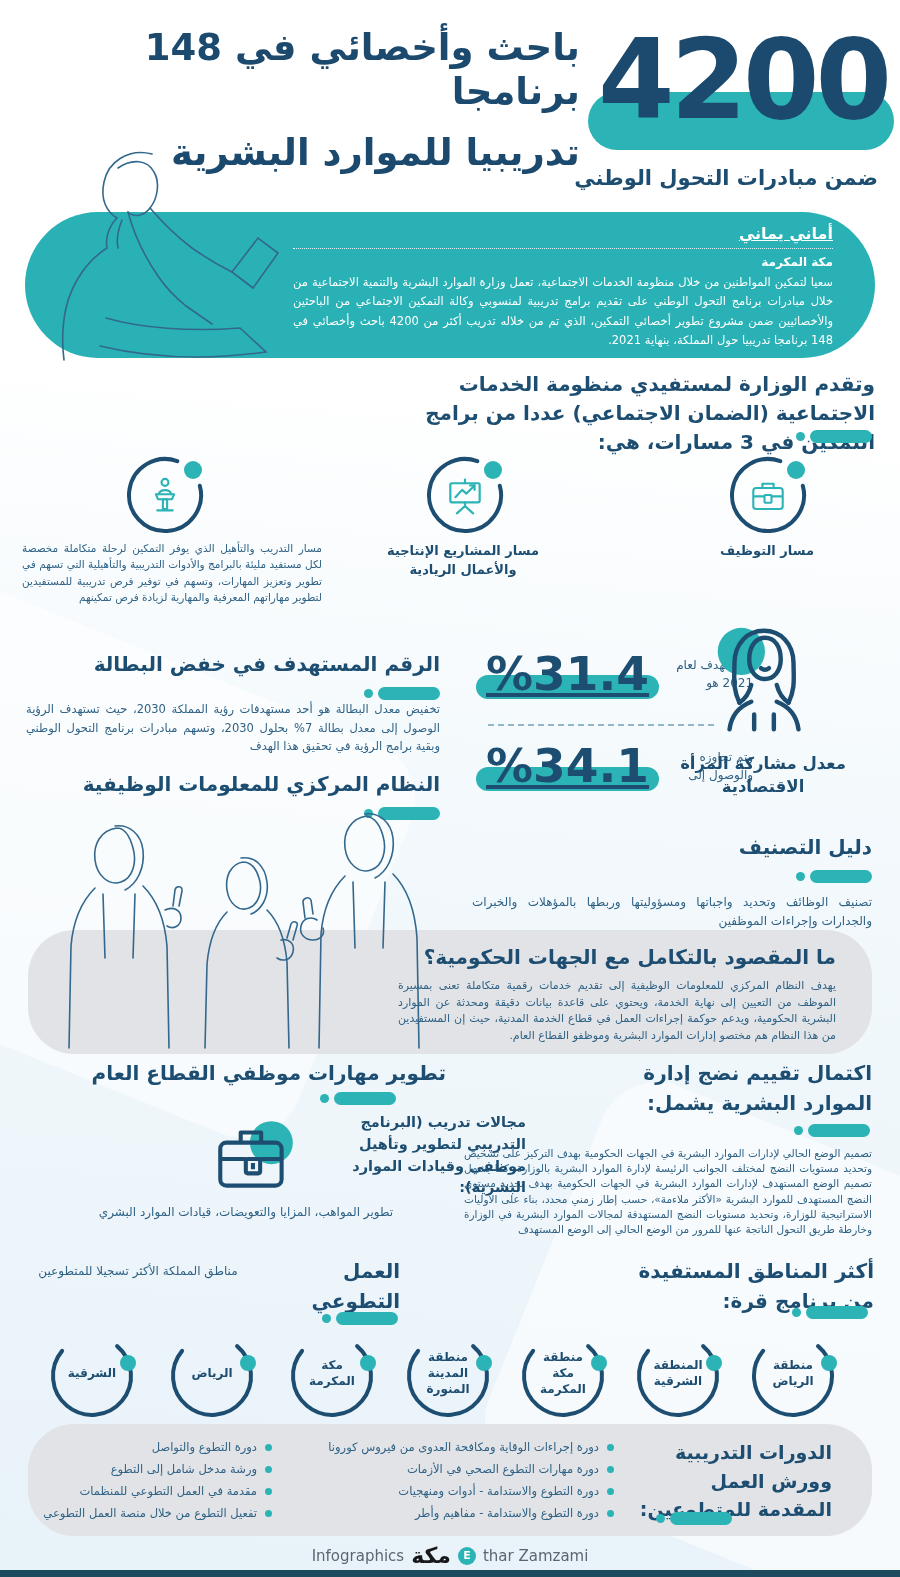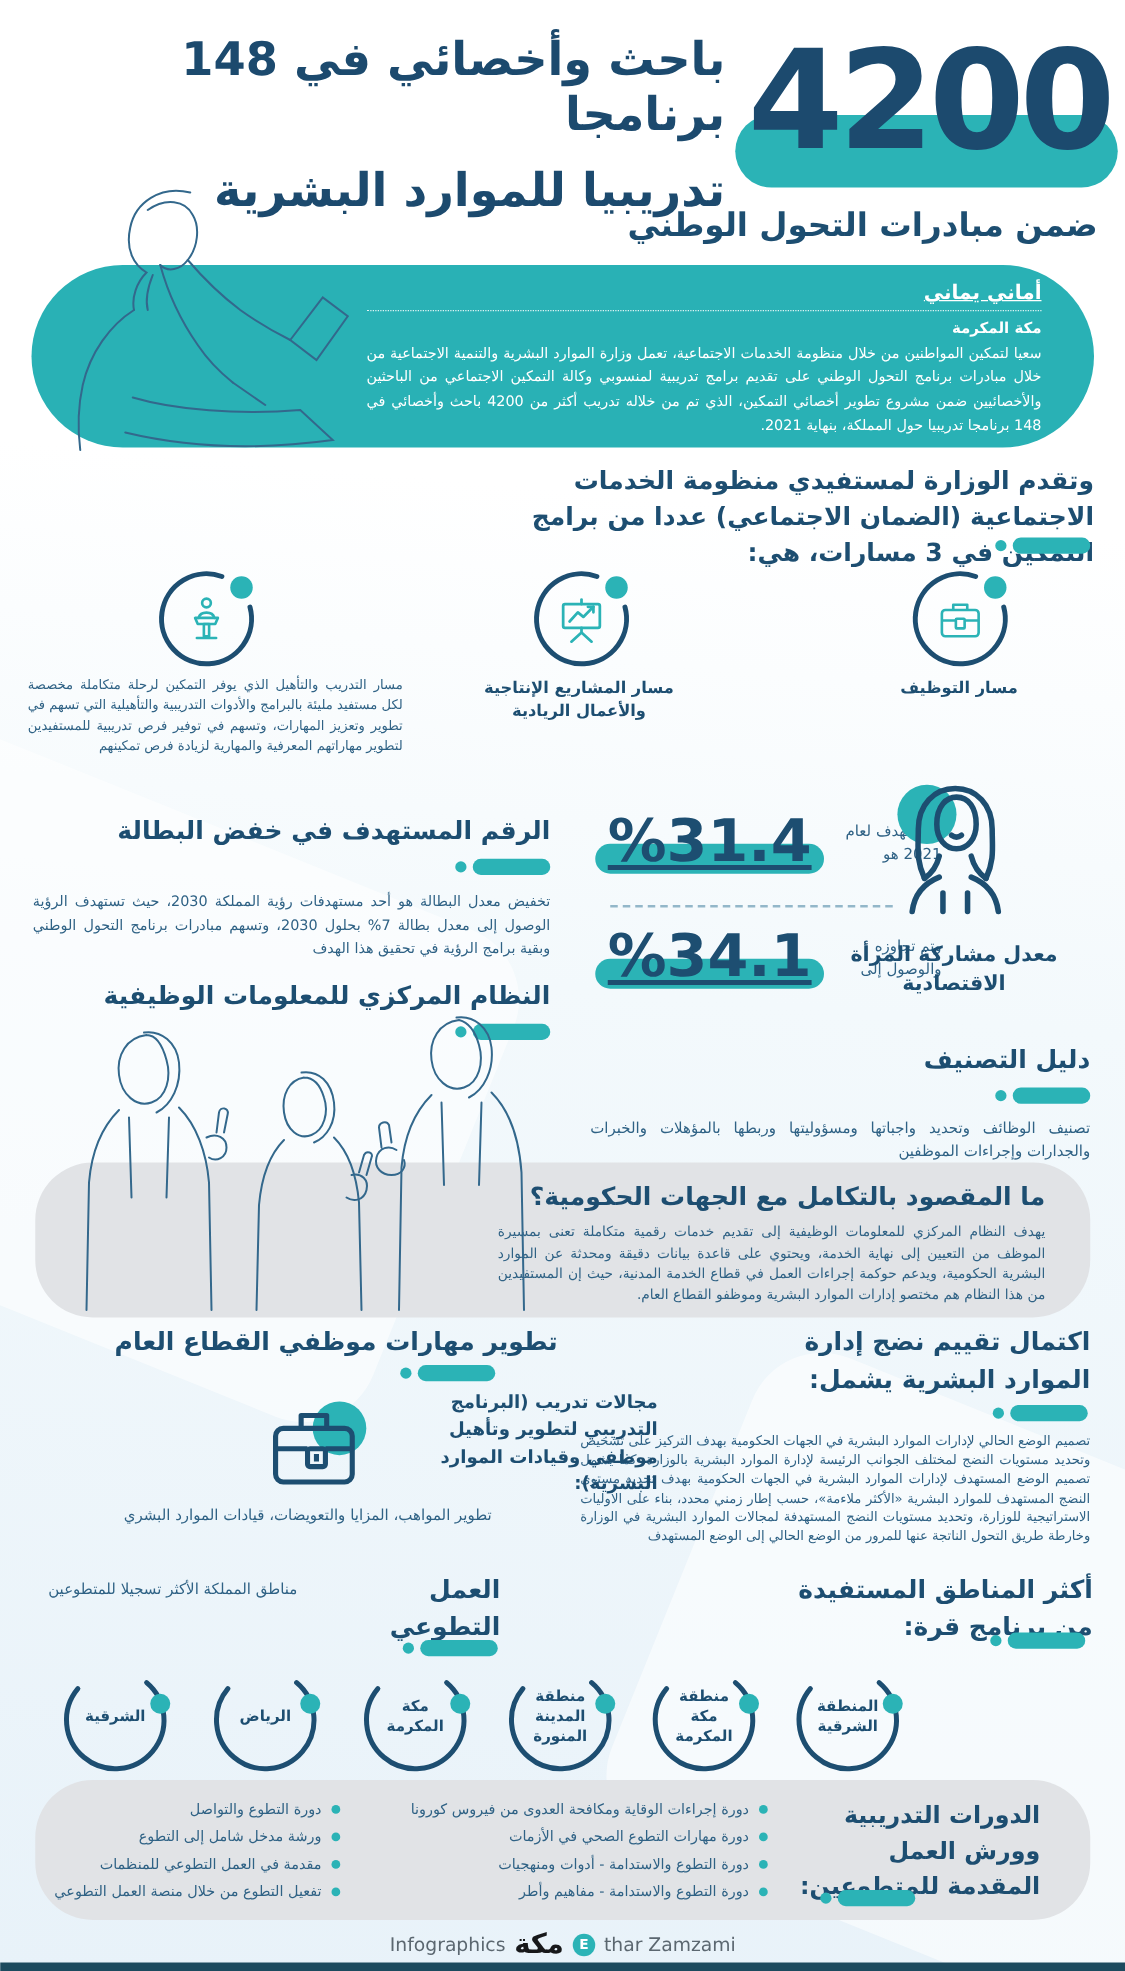--- a/index.html
+++ b/index.html
@@ -8,21 +8,21 @@
   .bgband{position:absolute;width:700px;height:420px;background:rgba(255,255,255,0.55);transform:rotate(22deg);border-radius:60px;}
 
   
   .num-wrap{position:absolute;top:16px;right:14px;width:288px;height:132px;}
   .num-bg{position:absolute;right:-8px;left:-10px;top:76px;height:58px;background:#2bb3b6;border-radius:30px;}
   .big-number{position:absolute;top:0;right:0;width:100%;text-align:center;font-size:110px;font-weight:bold;
               color:#1c4a6e;line-height:1.18;letter-spacing:-4px;direction:ltr;}
   .title{position:absolute;top:26px;right:320px;width:560px;text-align:right;color:#1c4a6e;font-weight:bold;}
   .title .t1{font-size:37px;line-height:1.2;}
   .title .t2{font-size:37px;line-height:1.2;margin-top:16px;}
-  .subtitle{position:absolute;top:166px;right:22px;font-size:26px;font-weight:bold;color:#1d4e71;}
+  .subtitle{position:absolute;top:166px;right:22px;font-size:21px;font-weight:bold;color:#1d4e71;}
 
   
   .blob{position:absolute;top:212px;right:25px;left:25px;height:146px;background:#29b1b5;border-radius:74px;}
   .blob-inner{position:absolute;top:12px;right:42px;width:540px;text-align:right;color:#ffffff;}
   .byline{font-size:16px;font-weight:bold;text-decoration:underline;}
   .dotline{border-bottom:1px dotted rgba(255,255,255,0.85);margin:5px 0 6px 0;}
   .location{font-size:12px;font-weight:bold;margin-bottom:4px;}
   .intro-body{font-size:11.5px;line-height:1.68;text-align:justify;}
   .person-art{position:absolute;top:146px;right:590px;width:300px;height:220px;z-index:3;}
   .person-art svg, .men-art svg{display:block;}
@@ -40,21 +40,21 @@
   .tracks-heading{position:absolute;top:370px;right:25px;width:455px;text-align:right;}
   .tracks-decor{position:absolute;top:430px;right:28px;}
   .track{position:absolute;width:86px;height:86px;}
   .track-icon{position:absolute;inset:0;display:flex;align-items:center;justify-content:center;}
   .track-label{position:absolute;text-align:center;font-size:13px;font-weight:bold;color:#1d4e71;line-height:1.45;}
   .track-para{position:absolute;top:540px;right:575px;left:22px;width:300px;font-size:10.5px;line-height:1.55;
               color:#2f6285;text-align:justify;right:auto;}
 
   
   .unemp{position:absolute;top:636px;left:26px;width:414px;text-align:right;}
-  .unemp .body-text{margin-top:12px;font-size:11.5px;}
+  .unemp .body-text{margin-top:0;font-size:11.5px;}
   .unemp .h1{margin-top:14px;}
   .stat-row{position:absolute;display:flex;align-items:center;gap:12px;direction:rtl;}
   .stat-label{width:92px;font-size:12px;color:#2f6285;line-height:1.5;text-align:right;}
   .stat-value{position:relative;direction:ltr;}
   .stat-pill{position:absolute;left:-10px;right:-10px;bottom:1px;height:24px;border-radius:12px;background:#2bb3b6;}
   .stat-num{position:relative;font-size:47px;font-weight:bold;color:#1d4e71;line-height:1.1;text-decoration:underline;}
   .stat-divider{position:absolute;left:488px;top:724px;width:226px;border-top:2px dashed #93b7c9;}
   .woman{position:absolute;left:700px;top:618px;width:128px;}
   .woman-label{position:absolute;left:668px;top:752px;width:190px;text-align:center;font-size:16.5px;
                font-weight:bold;color:#1d4e71;line-height:1.4;}
@@ -319,20 +319,27 @@
     </div>
   </div>
   <div class="skills-p">تطوير المواهب، المزايا والتعويضات، قيادات الموارد البشري</div>
 
   <div class="qurrah-h h2">أكثر المناطق المستفيدة من برنامج قرة:</div>
   <div class="qurrah-decor decor">
       <span class="dot"></span>
       <span class="bar"></span>
     </div>
 
+  <div class="region-circle" style="left:746px;">
+    <svg width="94" height="94" viewBox="0 0 94 94">
+        <path d="M 72.1 20.1 A 39 39 0 1 1 17.1 24.9" fill="none" stroke="#1d4e71" stroke-width="4" stroke-linecap="round"></path>
+        <circle cx="83" cy="37" r="8" fill="#2bb3b6"></circle>
+      </svg>
+    <div class="rc-label">منطقة الرياض</div>
+  </div>
   <div class="region-circle" style="left:516px;">
     <svg width="94" height="94" viewBox="0 0 94 94">
         <path d="M 72.1 20.1 A 39 39 0 1 1 17.1 24.9" fill="none" stroke="#1d4e71" stroke-width="4" stroke-linecap="round"></path>
         <circle cx="83" cy="37" r="8" fill="#2bb3b6"></circle>
       </svg>
     <div class="rc-label">منطقة مكة المكرمة</div>
   </div>
   <div class="region-circle" style="left:631px;">
     <svg width="94" height="94" viewBox="0 0 94 94">
         <path d="M 72.1 20.1 A 39 39 0 1 1 17.1 24.9" fill="none" stroke="#1d4e71" stroke-width="4" stroke-linecap="round"></path>

